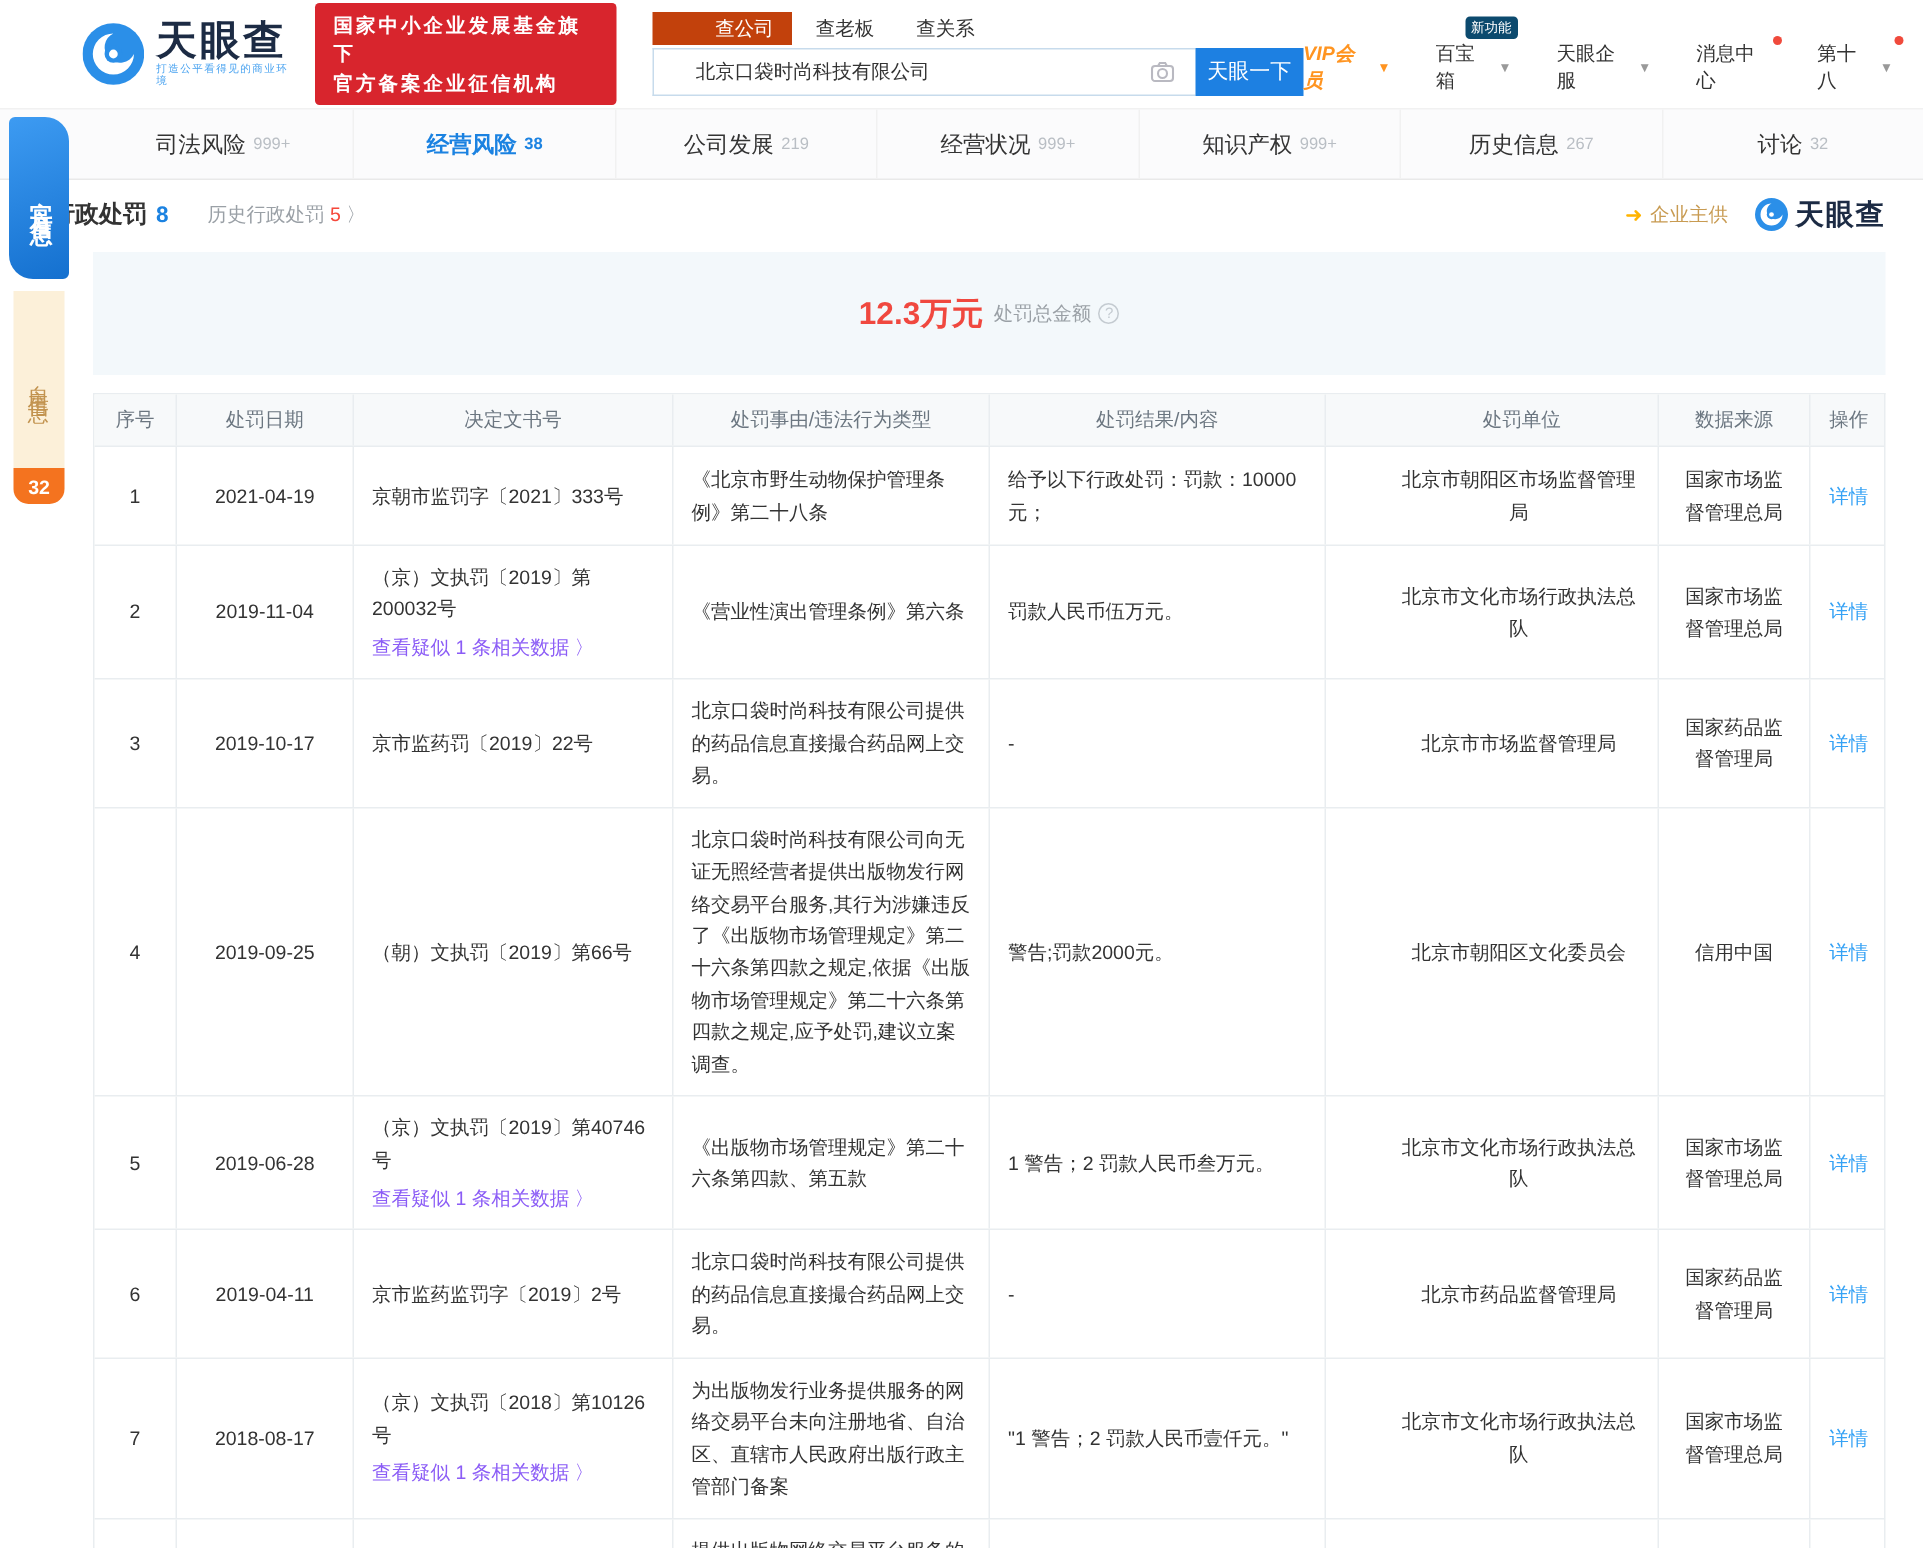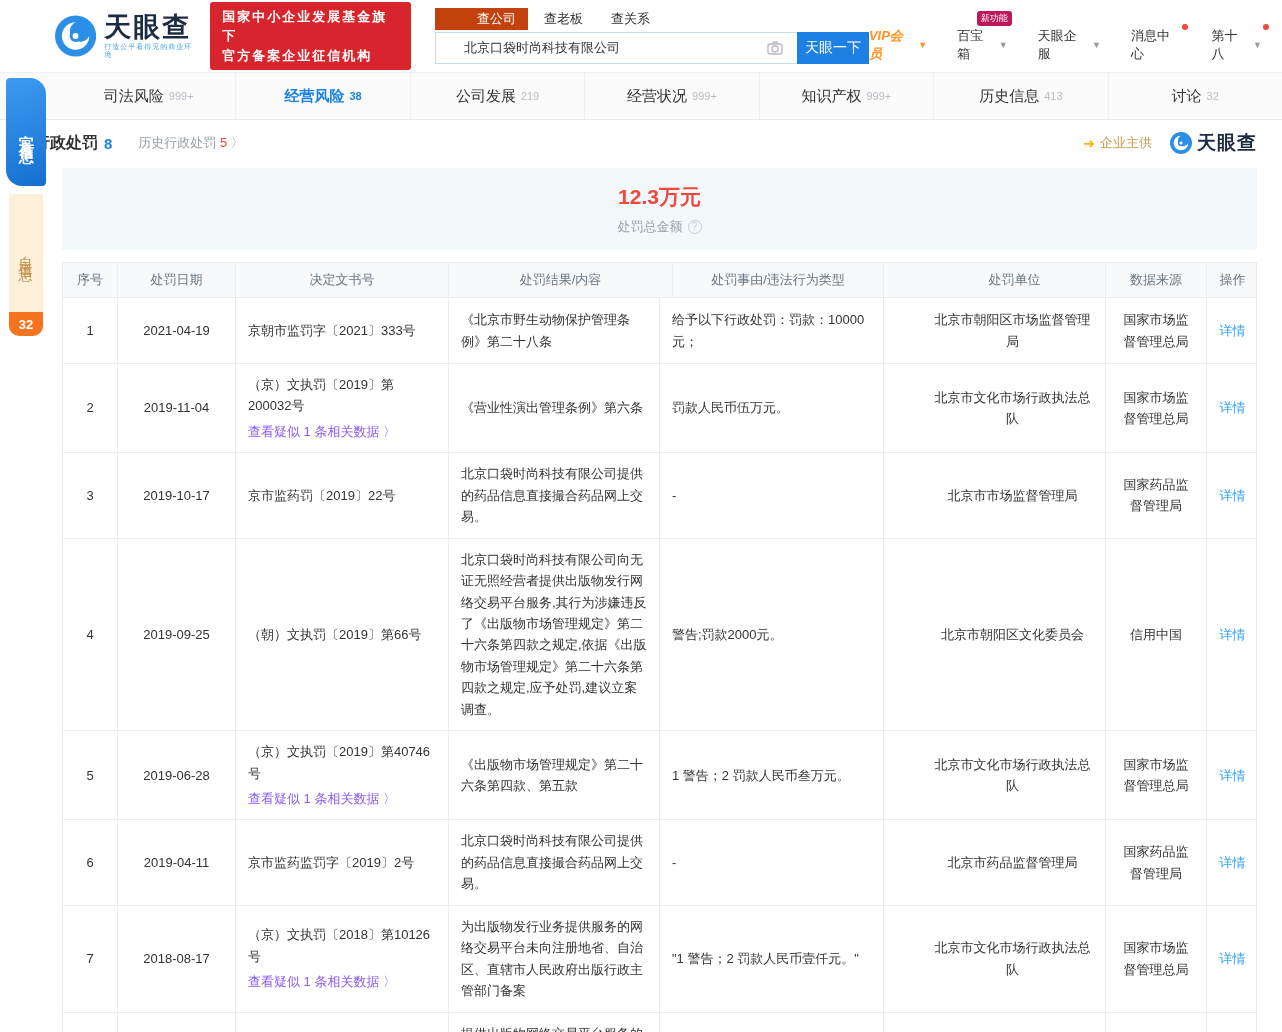--- a/index.html
+++ b/index.html
@@ -22,21 +22,21 @@
   .search-row { display:flex; }
   .search-input { width:362px; height:32px; border:1px solid #c7dbec; border-right:none; padding:0 30px 0 28px;
     font-size:13px; color:#333; outline:none; }
   .camera { position:absolute; right:86px; bottom:8px; width:16px; height:16px; opacity:.45; }
   .search-btn { width:72px; height:32px; background:#1d80e2; color:#fff; font-size:14px; border:none; cursor:pointer; }
   .header-right { margin-left:auto; display:flex; align-items:center; gap:30px; padding-top:18px; font-size:13px; }
   .hr-item { position:relative; display:flex; align-items:center; gap:4px; cursor:pointer; color:#333; }
   .vip { color:#ff9420; font-weight:bold; font-style:italic; }
   .caret { font-size:9px; color:#999; }
   .caret.orange { color:#ff9420; }
-  .mini-badge { position:absolute; top:-16px; right:-4px; background:#be185d; color:#fff; font-size:9px;
+  .mini-badge { position:absolute; top:-16px; right:-4px; background:#0c4a6e; color:#fff; font-size:9px;
     padding:1px 4px; border-radius:3px; white-space:nowrap; font-style:normal; }
   .red-dot { position:absolute; top:-3px; right:-7px; width:6px; height:6px; background:#f04a3c; border-radius:50%; }
 
   
   .nav { height:48px; background:#fbfbfc; border-top:1px solid #f1f1f1; border-bottom:1px solid #e9e9e9;
     display:flex; padding-left:62px; }
   .nav-tab { flex:1; display:flex; align-items:center; justify-content:center; gap:5px; cursor:pointer;
     border-left:1px solid #f1f1f1; }
   .nav-tab:first-child { border-left:none; }
   .nav-label { font-size:15px; color:#333; }
@@ -61,21 +61,21 @@
   .sec-count { font-size:15px; font-weight:bold; color:#1b82e1; margin-left:6px; }
   .sec-history { margin-left:26px; font-size:13px; color:#9aa0a6; cursor:pointer; }
   .sec-history .hc { color:#f5483b; }
   .sec-right { margin-left:auto; display:flex; align-items:center; gap:18px; }
   .supply { display:flex; align-items:center; gap:5px; font-size:13px; color:#c89b52; cursor:pointer; }
   .supply-arrow { color:#ffb400; font-size:14px; }
   .wm { display:flex; align-items:center; gap:5px; }
   .wm-name { font-size:19px; font-weight:bold; color:#1c2b44; letter-spacing:1px; }
 
   
-  .summary { margin:2px 25px 12px 62px; height:82px; background:#f3f8fb; display:flex; flex-direction:column;
+  .summary { margin:2px 25px 12px 62px; height:82px; background:#f3f8fb; display:flex; 
     align-items:center; justify-content:center; gap:7px; }
   .sum-amount { color:#f0483f; font-size:21px; font-weight:bold; }
   .sum-label { color:#9aa0a6; font-size:13px; display:flex; align-items:center; gap:5px; }
   .info-i { width:14px; height:14px; border:1px solid #c4cbd1; border-radius:50%; color:#c4cbd1;
     font-size:10px; display:inline-flex; align-items:center; justify-content:center; }
 
   
   .table { margin:0 25px 0 62px; width:1195px; border:1px solid #e9edf0; border-bottom:none; font-size:13px; }
   .tr { display:flex; border-bottom:1px solid #e9edf0; }
   .thead .tr { background:#f7f9fa; border-bottom:1px solid #e9edf0; }
@@ -181,21 +181,21 @@
     <div class="nav-tab">
       <span class="nav-label">经营状况</span>
       <span class="nav-count">999+</span>
     </div>
     <div class="nav-tab">
       <span class="nav-label">知识产权</span>
       <span class="nav-count">999+</span>
     </div>
     <div class="nav-tab">
       <span class="nav-label">历史信息</span>
-      <span class="nav-count">413</span>
+      <span class="nav-count">267</span>
     </div>
     <div class="nav-tab">
       <span class="nav-label">讨论</span>
       <span class="nav-count">32</span>
     </div>
 </div>
 
 <div class="side-official">官方信息</div>
 <div class="side-self">自主信息</div>
 <div class="side-self-badge">32</div>
@@ -232,22 +232,22 @@
     <span class="info-i">?</span>
   </div>
 </div>
 
 <div class="table">
   <div class="thead">
     <div class="tr">
       <div class="th c0">序号</div>
       <div class="th c1">处罚日期</div>
       <div class="th c2">决定文书号</div>
+      <div class="th c3">处罚事由/违法行为类型</div>
       <div class="th c4">处罚结果/内容</div>
-      <div class="th c3">处罚事由/违法行为类型</div>
       <div class="th c5">处罚单位</div>
       <div class="th c6">数据来源</div>
       <div class="th c7">操作</div>
     </div>
   </div>
   <div class="tbody">
     <div class="tr">
         <div class="td c0">1</div>
         <div class="td c1">2021-04-19</div>
         <div class="td c2">

